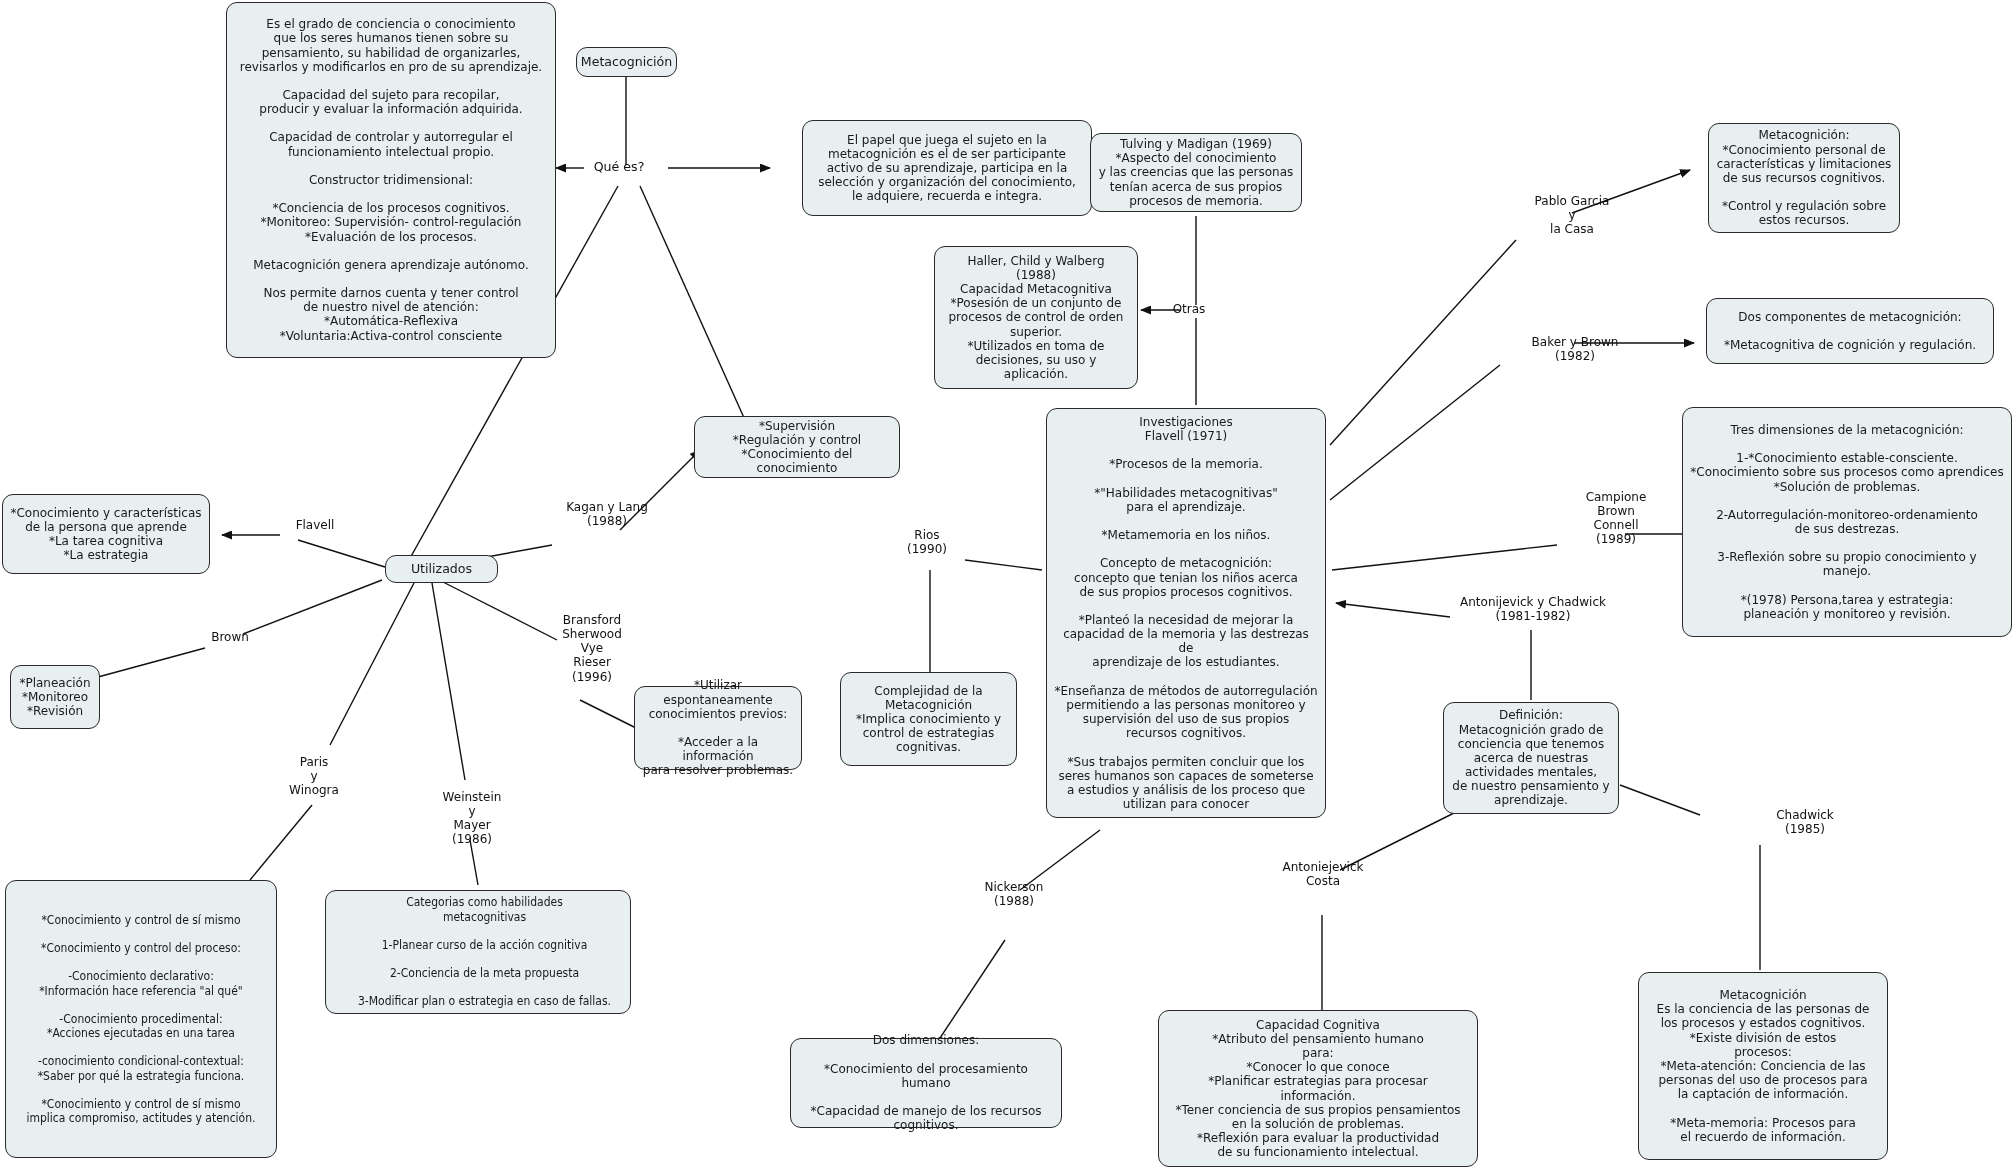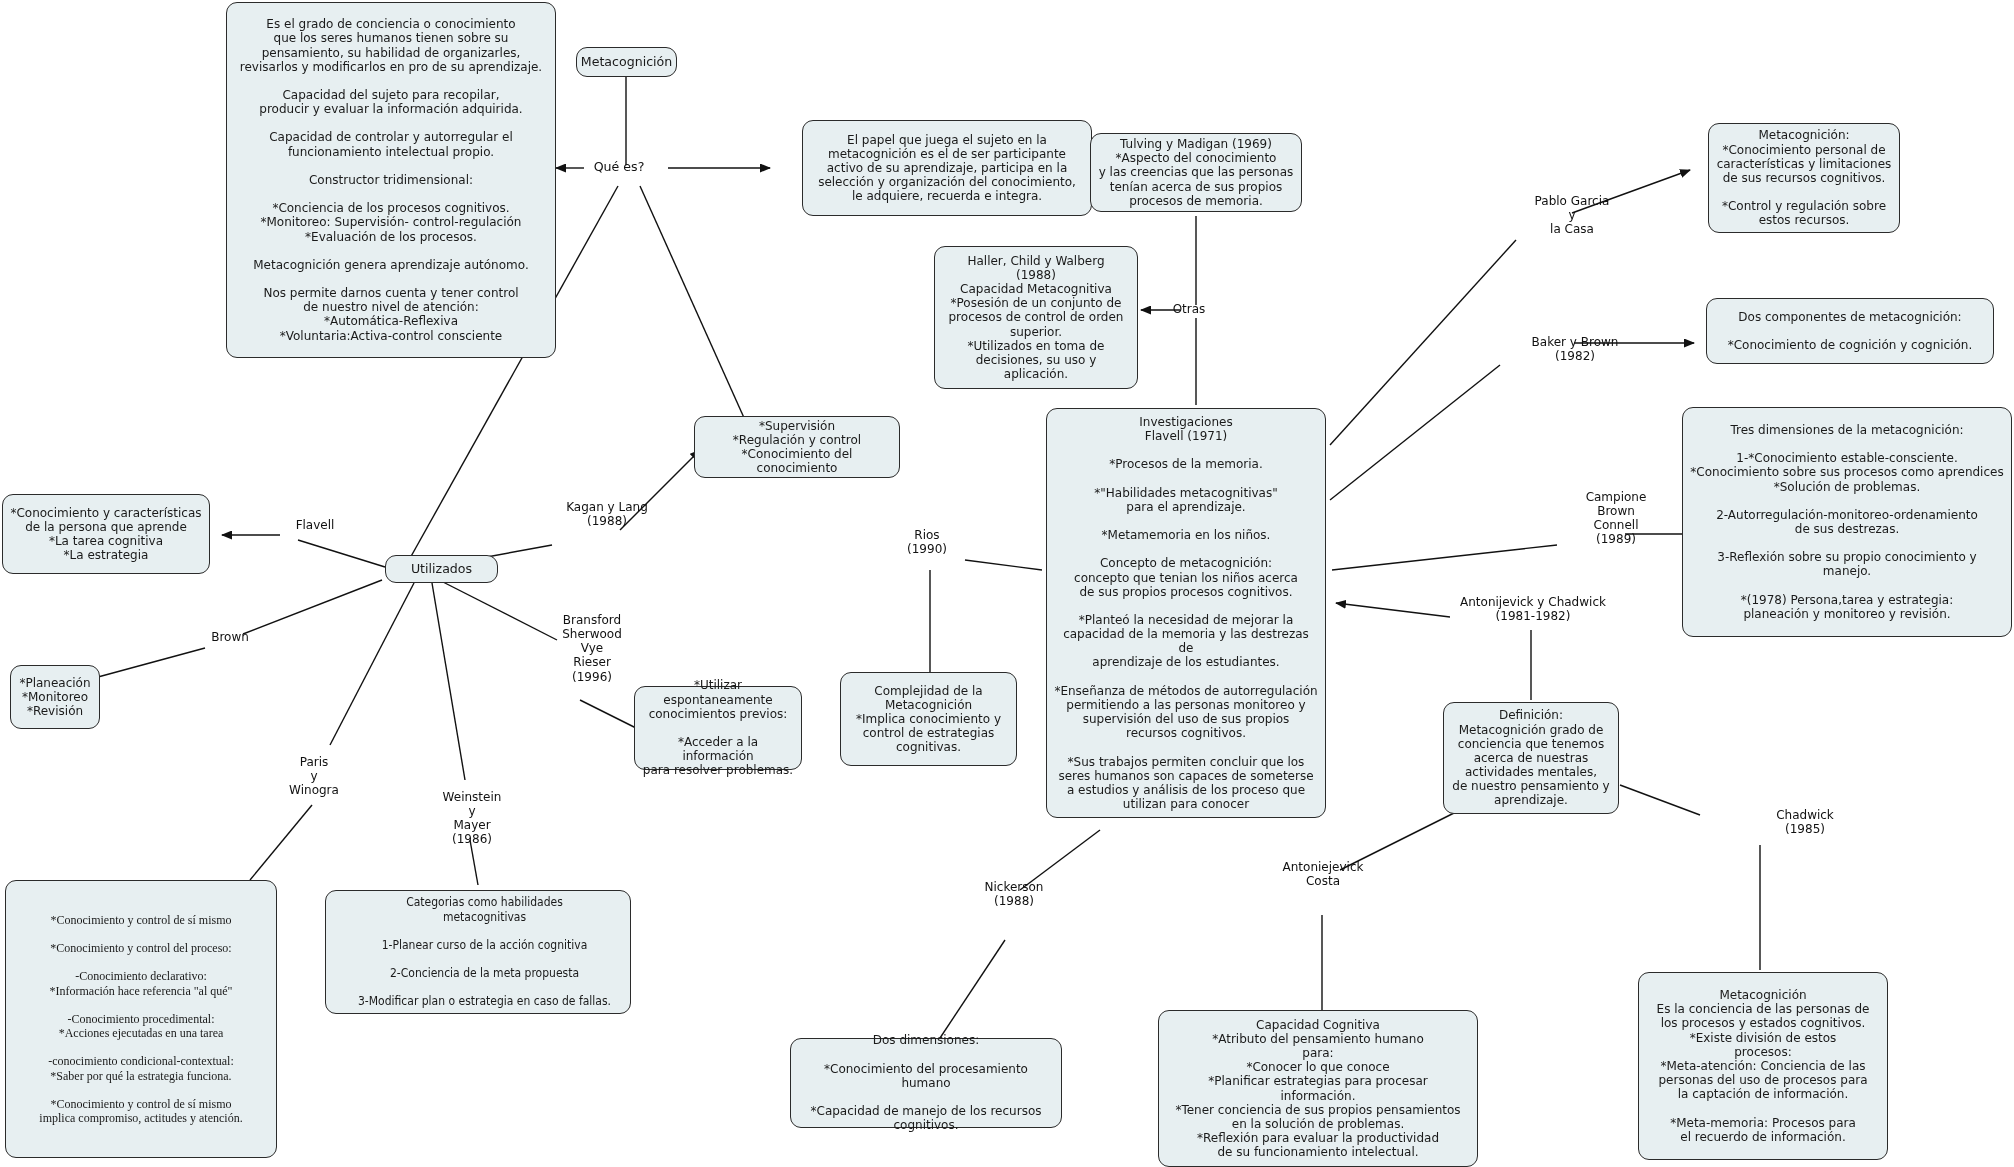--- a/index.html
+++ b/index.html
@@ -145,21 +145,21 @@
   <div class="node t115" style="left:1708px;top:123px;width:192px;height:110px;">Metacognición:
 *Conocimiento personal de
 características y limitaciones
 de sus recursos cognitivos.
 
 *Control y regulación sobre
 estos recursos.</div>
 
   <div class="node t115" style="left:1706px;top:298px;width:288px;height:66px;">Dos componentes de metacognición:
 
-*Conocimiento de cognición y cognición.</div>
+*Metacognitiva de cognición y regulación.</div>
 
   <div class="node t115" style="left:1682px;top:407px;width:330px;height:230px;">Tres dimensiones de la metacognición:
 
 1-*Conocimiento estable-consciente.
 *Conocimiento sobre sus procesos como aprendices
 *Solución de problemas.
 
 2-Autorregulación-monitoreo-ordenamiento
 de sus destrezas.
 
@@ -217,21 +217,21 @@
   <div class="node t115" style="left:10px;top:665px;width:90px;height:64px;">*Planeación
 *Monitoreo
 *Revisión</div>
 
   <div class="node t115" style="left:634px;top:686px;width:168px;height:84px;">*Utilizar espontaneamente
 conocimientos previos:
 
 *Acceder a la información
 para resolver problemas.</div>
 
-  <div class="node t115 narrow" style="left:5px;top:880px;width:272px;height:278px;font-family:Liberation Serif, serif;">*Conocimiento y control de sí mismo
+  <div class="node t115 narrow" style="left:5px;top:880px;width:272px;height:278px;">*Conocimiento y control de sí mismo
 
 *Conocimiento y control del proceso:
 
 -Conocimiento declarativo:
 *Información hace referencia "al qué"
 
 -Conocimiento procedimental:
 *Acciones ejecutadas en una tarea
 
 -conocimiento condicional-contextual:

